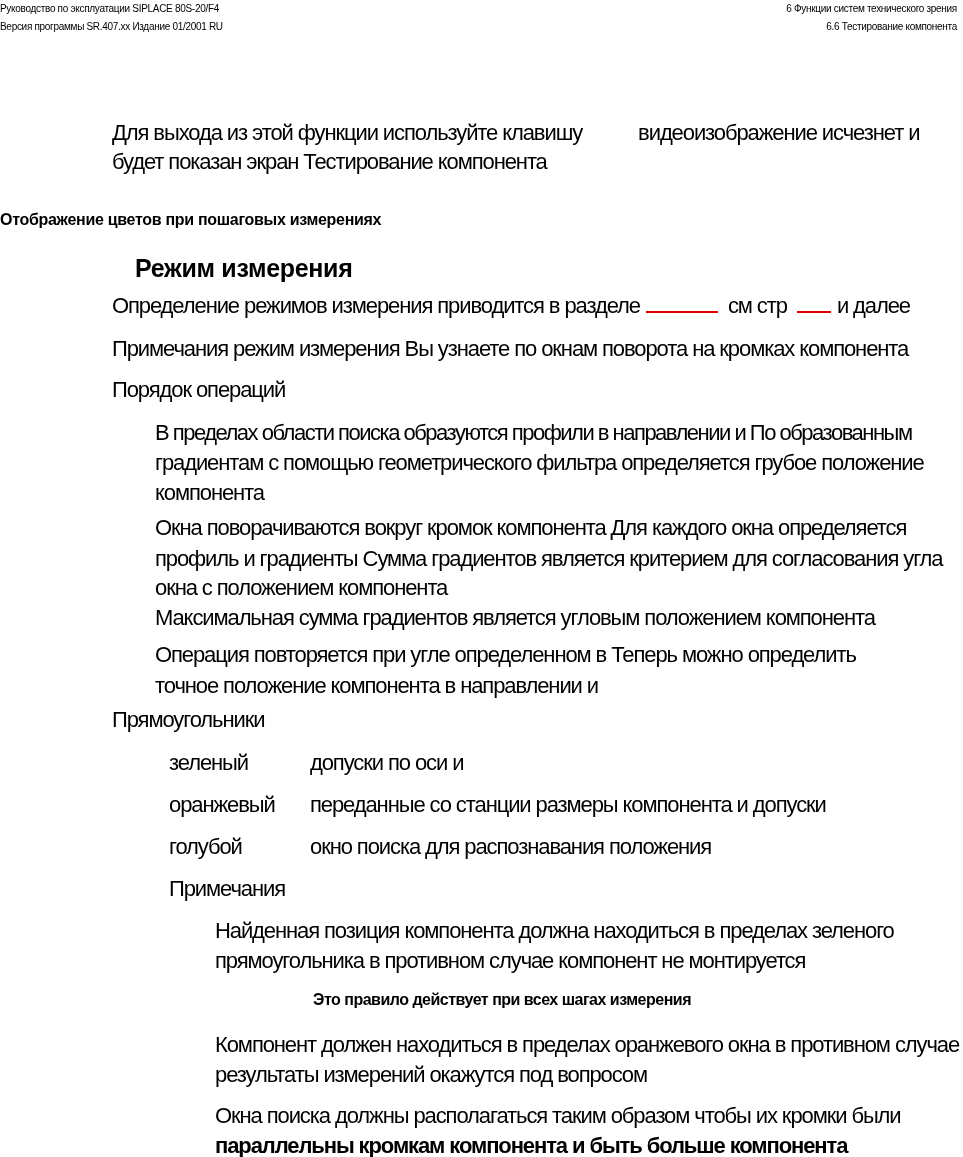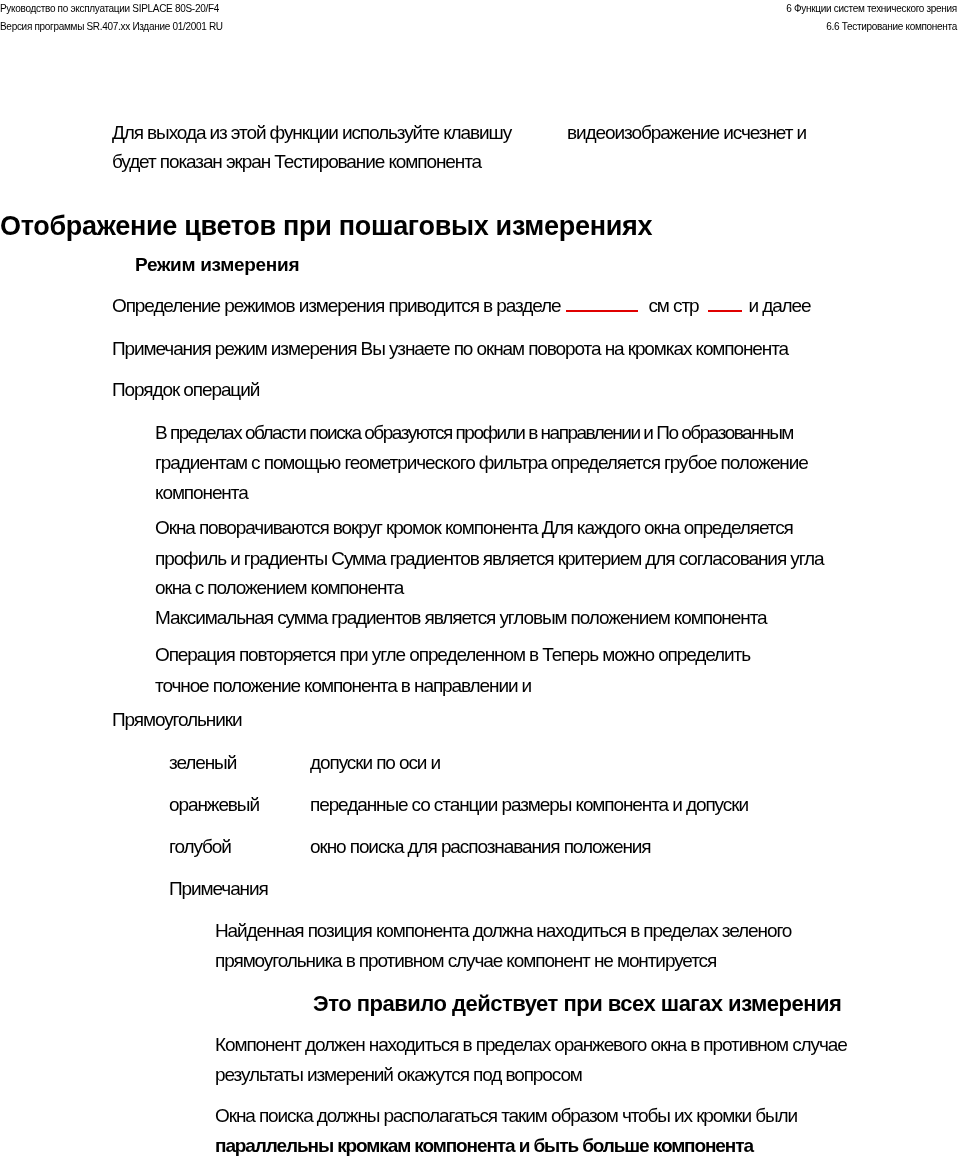--- a/index.html
+++ b/index.html
@@ -3,29 +3,29 @@
 <meta charset="utf-8">
 <style>
   html, body { margin: 0; padding: 0; background: #ffffff; }
   body {
     width: 963px; height: 1157px; position: relative; overflow: hidden;
     font-family: "Liberation Sans", sans-serif; color: #000;
   }
   .hdr { position: absolute; font-size: 10px; line-height: 18px; letter-spacing: -0.3px; }
   .hdr-l { left: 0; top: 0; }
   .hdr-r { right: 6px; top: 0; text-align: right; }
-  .t { position: absolute; font-size: 19px; line-height: 22px; letter-spacing: -0.55px; white-space: nowrap; }
+  .t { position: absolute; font-size: 22px; line-height: 22px; letter-spacing: -0.55px; white-space: nowrap; }
   .cond { letter-spacing: -1.1px; }
-  .h1 { position: absolute; left: 0; top: 211px; font-size: 27px; font-weight: bold; letter-spacing: -0.3px; white-space: nowrap; }
-  .h2 { position: absolute; left: 135px; top: 254px; font-size: 19px; font-weight: bold; letter-spacing: -0.3px; }
+  .h1 { position: absolute; left: 0; top: 211px; font-size: 16px; font-weight: bold; letter-spacing: -0.3px; white-space: nowrap; }
+  .h2 { position: absolute; left: 135px; top: 254px; font-size: 25px; font-weight: bold; letter-spacing: -0.3px; }
   .blank { display: inline-block; border-bottom: 2px solid #e00000; vertical-align: baseline; height: 14px; }
   .b1 { width: 72px; margin: 0 10px 0 6px; }
   .b2 { width: 34px; margin: 0 6px 0 10px; }
   .gap { display: inline-block; }
-  .bold-c { position: absolute; left: 313px; top: 991px; font-size: 22px; font-weight: bold; letter-spacing: -0.5px; white-space: nowrap; }
+  .bold-c { position: absolute; left: 313px; top: 991px; font-size: 16px; font-weight: bold; letter-spacing: -0.5px; white-space: nowrap; }
 </style>
 </head>
 <body>
 
 <div class="hdr hdr-l">
   <div>Руководство по эксплуатации SIPLACE 80S-20/F4</div>
   <div>Версия программы SR.407.xx  Издание 01/2001 RU</div>
 </div>
 <div class="hdr hdr-r">
   <div>6 Функции систем технического зрения</div>

